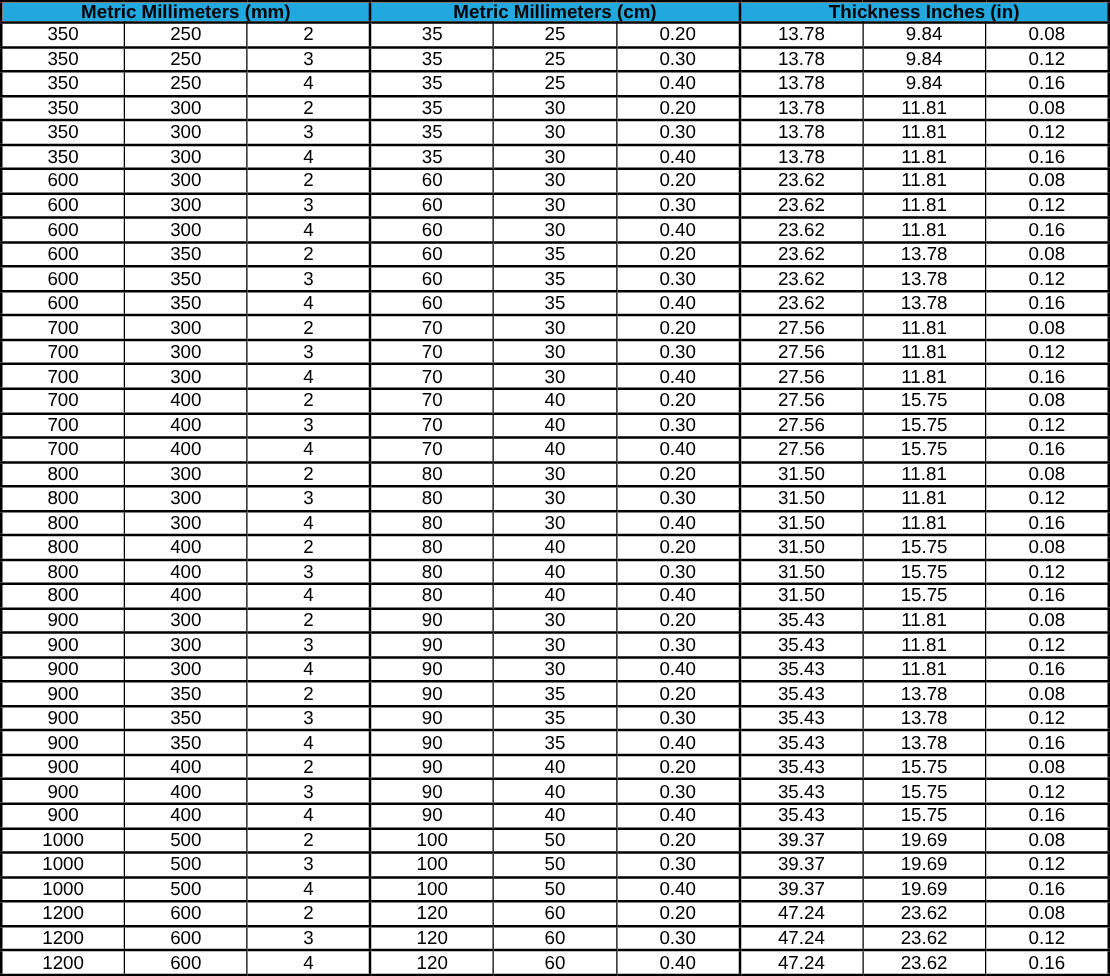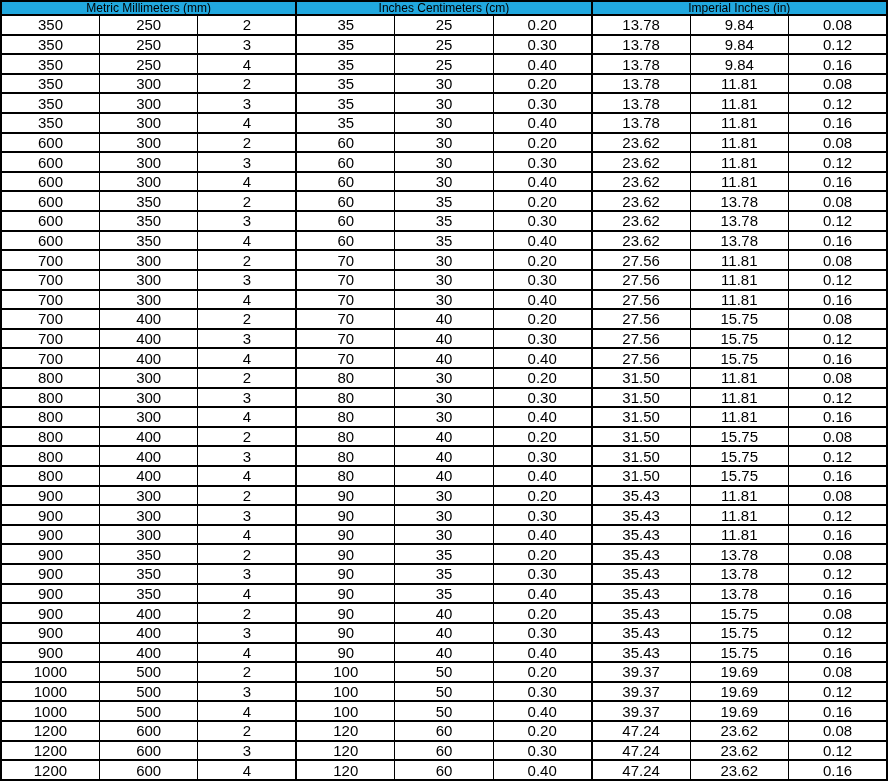--- a/index.html
+++ b/index.html
@@ -28,22 +28,22 @@
     vertical-align: middle;
     padding: 0;
     overflow: hidden;
     white-space: nowrap;
     line-height: 1;
   }
   .conv thead th {
     background: var(--header-bg, #21A8DF);
   }
   .conv th.group-title {
-    font-weight: normal;
-    font-size: 12px;
+    font-weight: bold;
+    font-size: 15px;
   }
   .conv th.col-title {
     font-weight: normal;
   }
   .conv .grp { border-left-width: 2px; }
 </style>
 </head>
 <body>
 
 <table class="conv">
@@ -54,22 +54,22 @@
     <col style="width:11.111%">
       <col style="width:11.111%">
       <col style="width:11.111%">
     <col style="width:11.111%">
       <col style="width:11.111%">
       <col style="width:11.112%">
   </colgroup>
   <thead>
     <tr>
       <th class="group-title" colspan="3">Metric Millimeters (mm)</th>
-      <th class="group-title grp" colspan="3">Inches Centimeters (cm)</th>
-      <th class="group-title grp" colspan="3">Imperial Inches (in)</th>
+      <th class="group-title grp" colspan="3">Metric Millimeters (cm)</th>
+      <th class="group-title grp" colspan="3">Thickness Inches (in)</th>
     </tr>
   </thead>
   <tbody>
       <tr>
         <td>350</td>
         <td>250</td>
         <td>2</td>
         <td class="grp">35</td>
         <td>25</td>
         <td>0.20</td>

